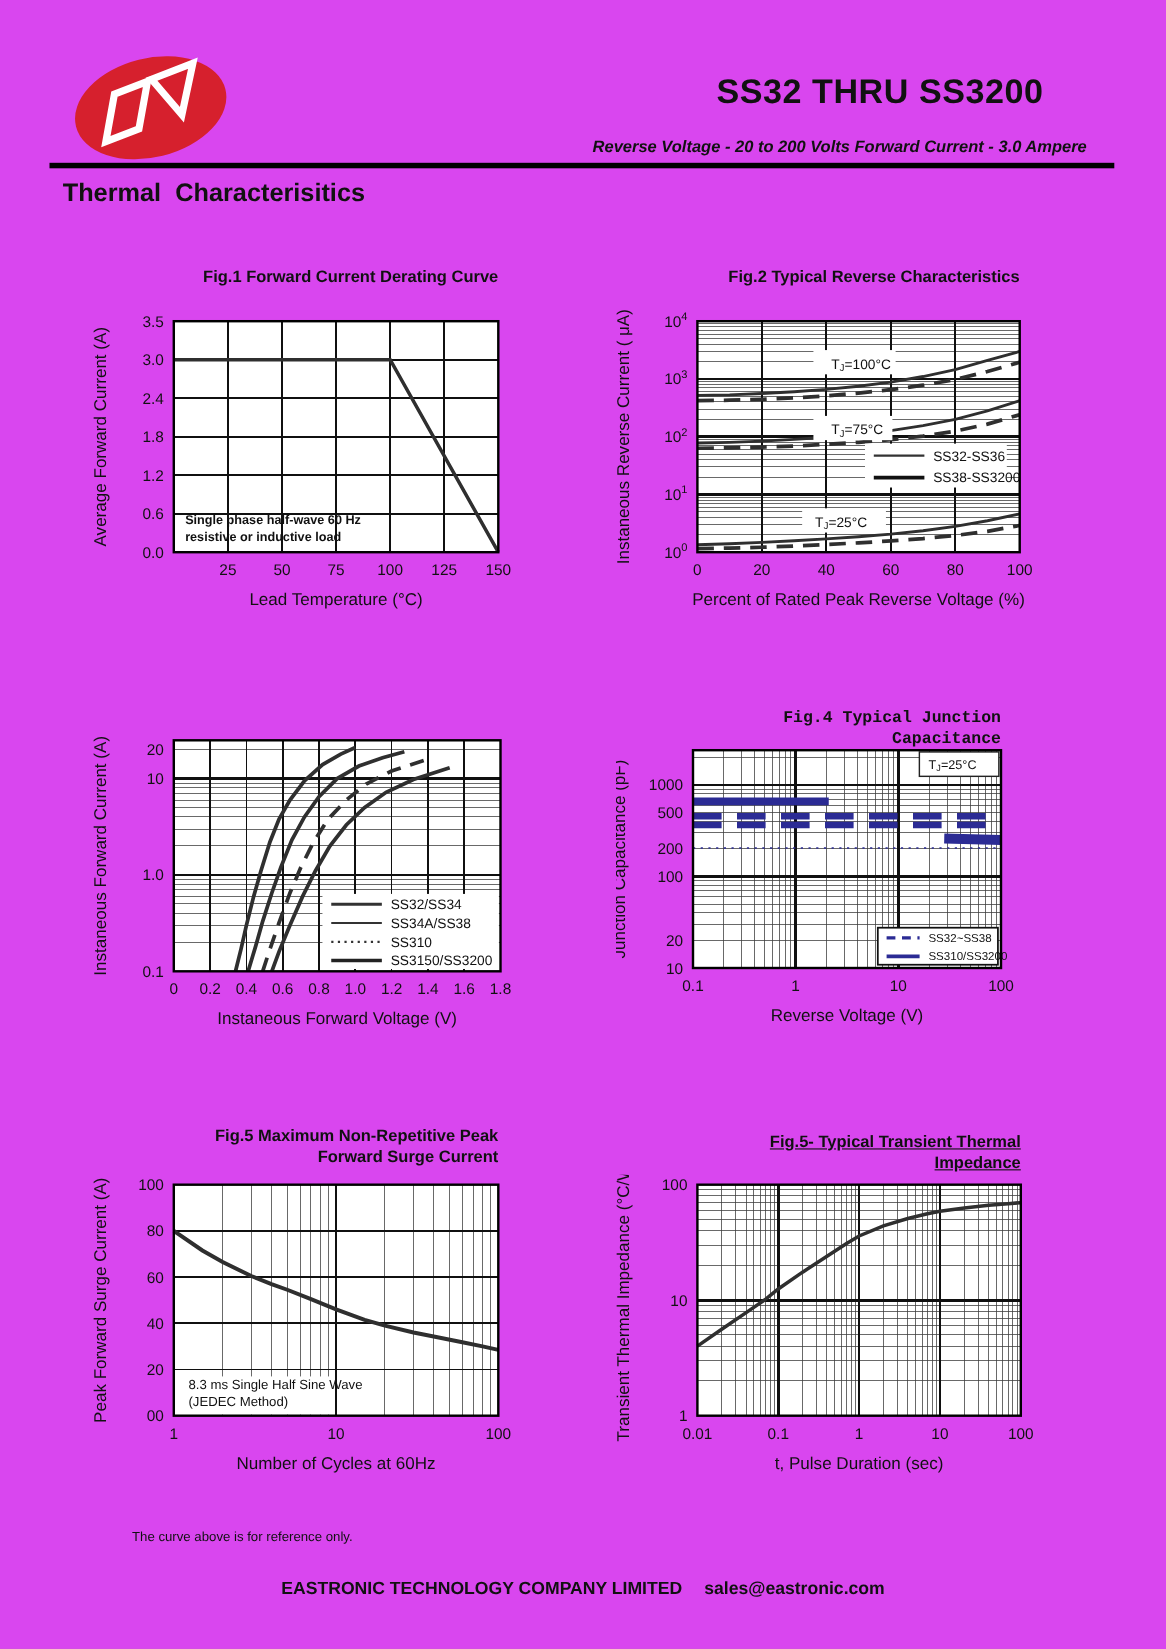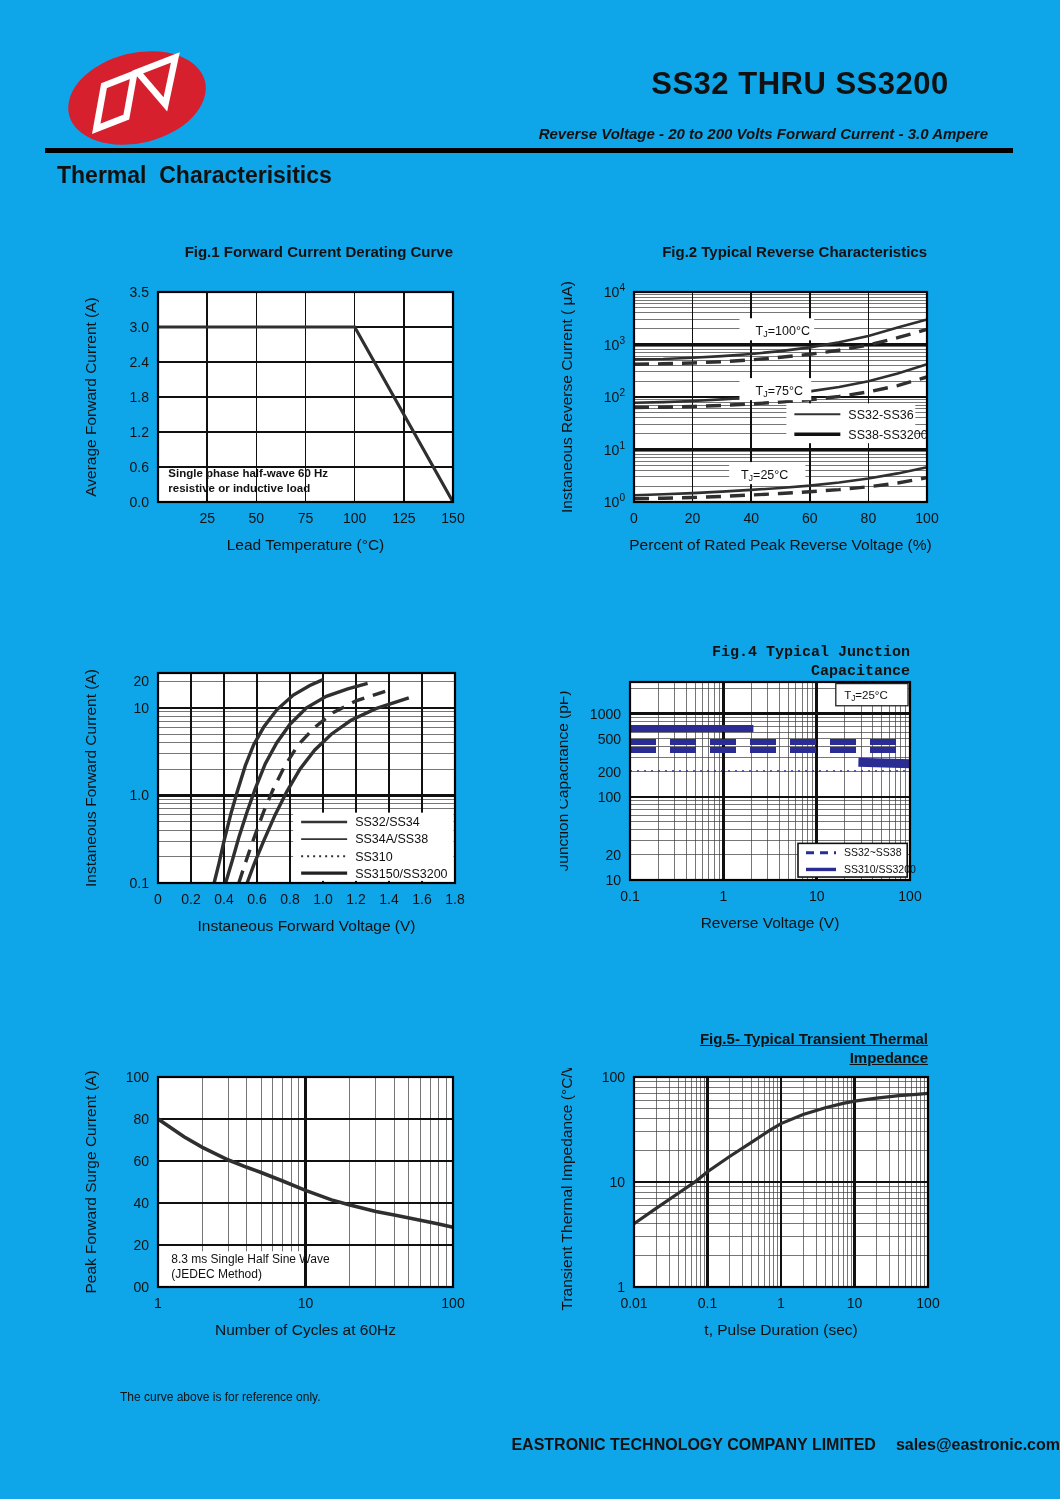--- a/index.html
+++ b/index.html
@@ -1,35 +1,35 @@
 <!DOCTYPE html>
 <html><head>
 <meta charset="utf-8">
 <style>
   html,body{margin:0;padding:0;background:#9a9a9a;}
-  .page{position:relative;width:1060px;height:1499px;background:#0ea5e9;margin:0 auto;
+  .page{position:relative;width:1060px;height:1499px;background:#d946ef;margin:0 auto;
         font-family:"Liberation Sans","DejaVu Sans",sans-serif;color:#111;overflow:hidden;}
   .abs{position:absolute;}
   .logo{left:60px;top:45px;}
   .main-title{left:600px;top:66px;width:400px;text-align:center;font-size:31px;font-weight:bold;margin:0;letter-spacing:0.5px;}
   .subtitle{left:400px;top:125px;width:588px;text-align:right;font-size:15px;font-weight:bold;font-style:italic;}
   .rule{left:45px;top:148px;width:968px;height:5px;background:#000;}
   .section-title{left:57px;top:162px;font-size:23px;font-weight:bold;margin:0;white-space:pre;}
   .fig-title{font-size:15px;font-weight:bold;text-align:right;white-space:pre-line;line-height:1.25;}
   .t1{left:158px;top:243px;width:295px;}
   .t2{left:634px;top:243px;width:293px;}
   .t3{left:158px;top:629px;width:297px;margin-top:46px;}
   .t4{left:630px;top:644px;width:280px;font-family:Liberation Mono, monospace;}
   .t5{left:158px;top:1024px;width:295px;}
   .t6{left:634px;top:1030px;width:294px;text-decoration:underline;}
   .c1{left:60px;top:270px;}  .c2{left:560px;top:270px;}
   .c3{left:60px;top:658px;}  .c4{left:560px;top:667px;}
   .c5{left:60px;top:1068px;} .c6{left:560px;top:1068px;}
   .note{left:120px;top:1390px;font-size:12px;}
-  .company{left:0;top:1436px;width:1060px;text-align:right;font-size:16px;font-weight:bold;}
+  .company{left:0;top:1436px;width:1060px;text-align:center;font-size:16px;font-weight:bold;}
   .company .email{margin-left:20px;}
 </style>
 </head>
 <body>
 
 <div class="page">
 
   <svg class="abs logo" width="155" height="108" viewBox="0 0 155 108">
     <g transform="rotate(-14 77 53)">
       <ellipse cx="77" cy="53" rx="70" ry="45" fill="#d6202d"></ellipse>
@@ -40,20 +40,22 @@
 
   <h1 class="abs main-title">SS32 THRU SS3200</h1>
   <div class="abs subtitle">Reverse Voltage - 20 to 200 Volts Forward Current - 3.0 Ampere</div>
   <div class="abs rule"></div>
   <h2 class="abs section-title">Thermal  Characterisitics</h2>
 
   <div class="abs fig-title t1">Fig.1 Forward Current Derating Curve</div>
   <div class="abs fig-title t2">Fig.2 Typical Reverse Characteristics</div>
   <div class="abs fig-title t3">Fig.3 Typical Forward Characteristic</div>
   <div class="abs fig-title t4">Fig.4 Typical Junction Capacitance</div>
+  <div class="abs fig-title t5">Fig.5 Maximum Non-Repetitive Peak
+Forward Surge Current</div>
   <div class="abs fig-title t6">Fig.5- Typical Transient Thermal Impedance</div>
 
   <svg class="abs chart c1" width="420" height="285">
       <rect x="98" y="22" width="295" height="210" fill="#fff"></rect>
       <g shape-rendering="crispEdges">
         <line x1="147.16666666666666" y1="22" x2="147.16666666666666" y2="232" stroke="#101010" stroke-width="1.5"></line>
         <line x1="196.33333333333331" y1="22" x2="196.33333333333331" y2="232" stroke="#101010" stroke-width="1.5"></line>
         <line x1="245.5" y1="22" x2="245.5" y2="232" stroke="#101010" stroke-width="1.5"></line>
         <line x1="294.66666666666663" y1="22" x2="294.66666666666663" y2="232" stroke="#101010" stroke-width="1.5"></line>
         <line x1="343.83333333333337" y1="22" x2="343.83333333333337" y2="232" stroke="#101010" stroke-width="1.5"></line>

